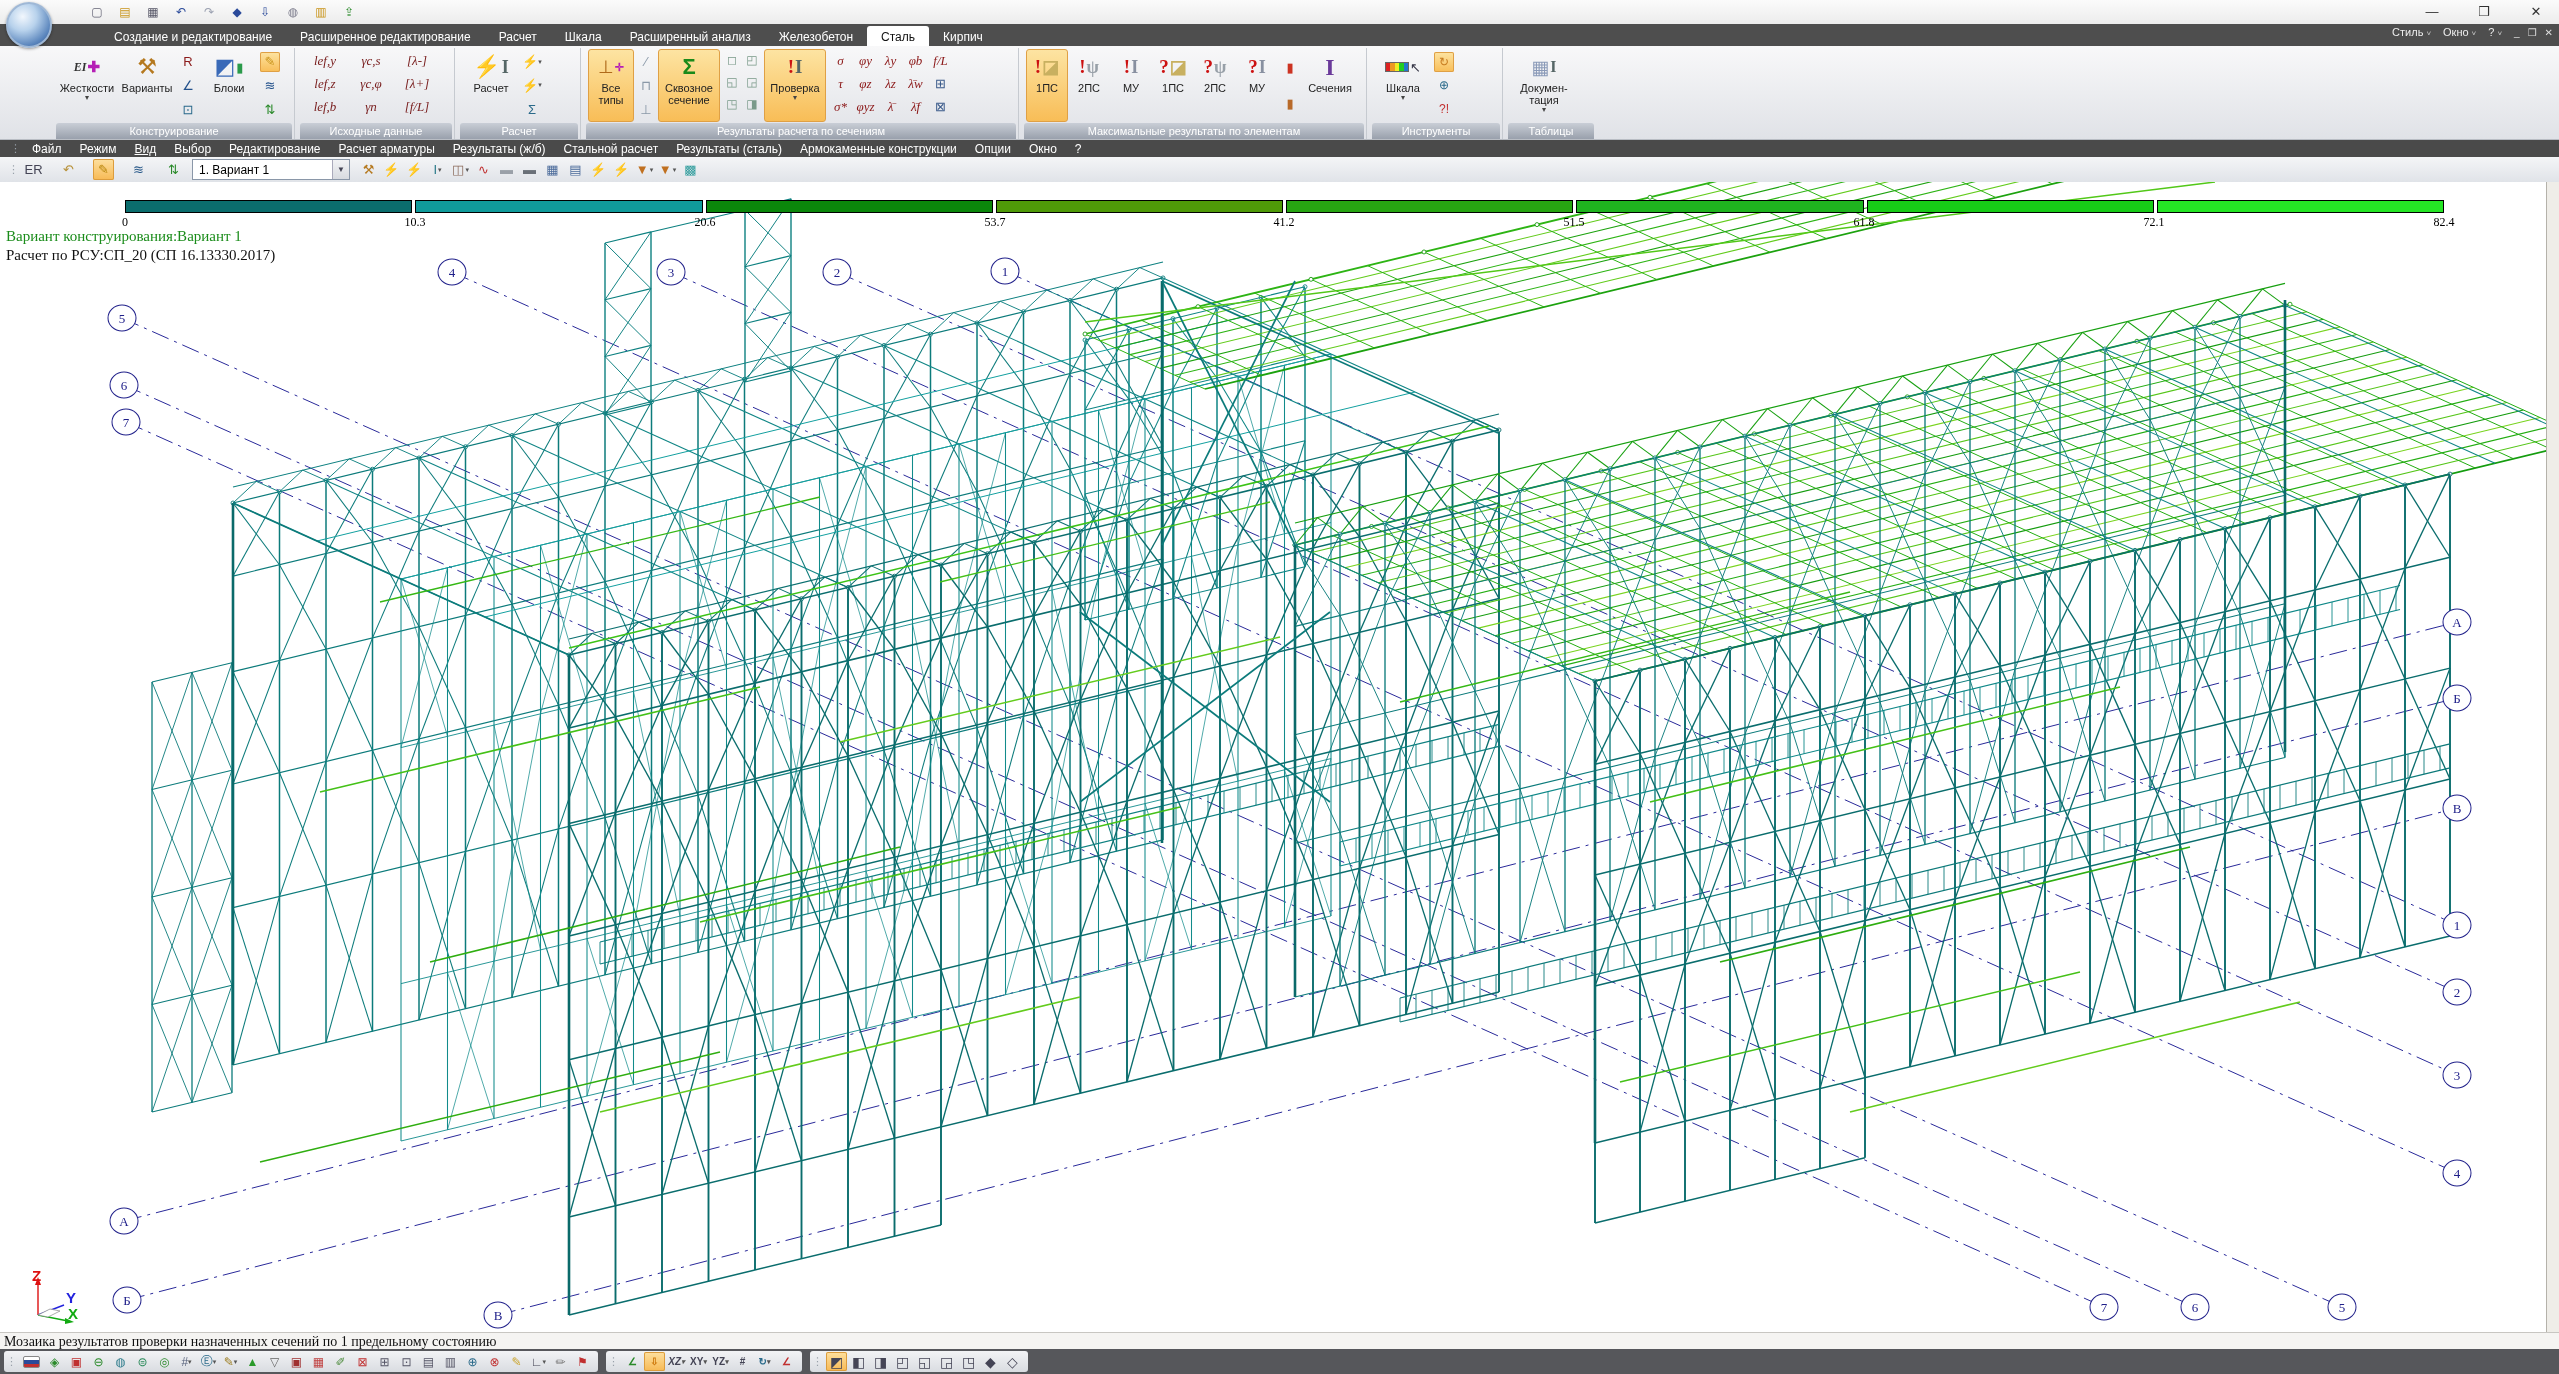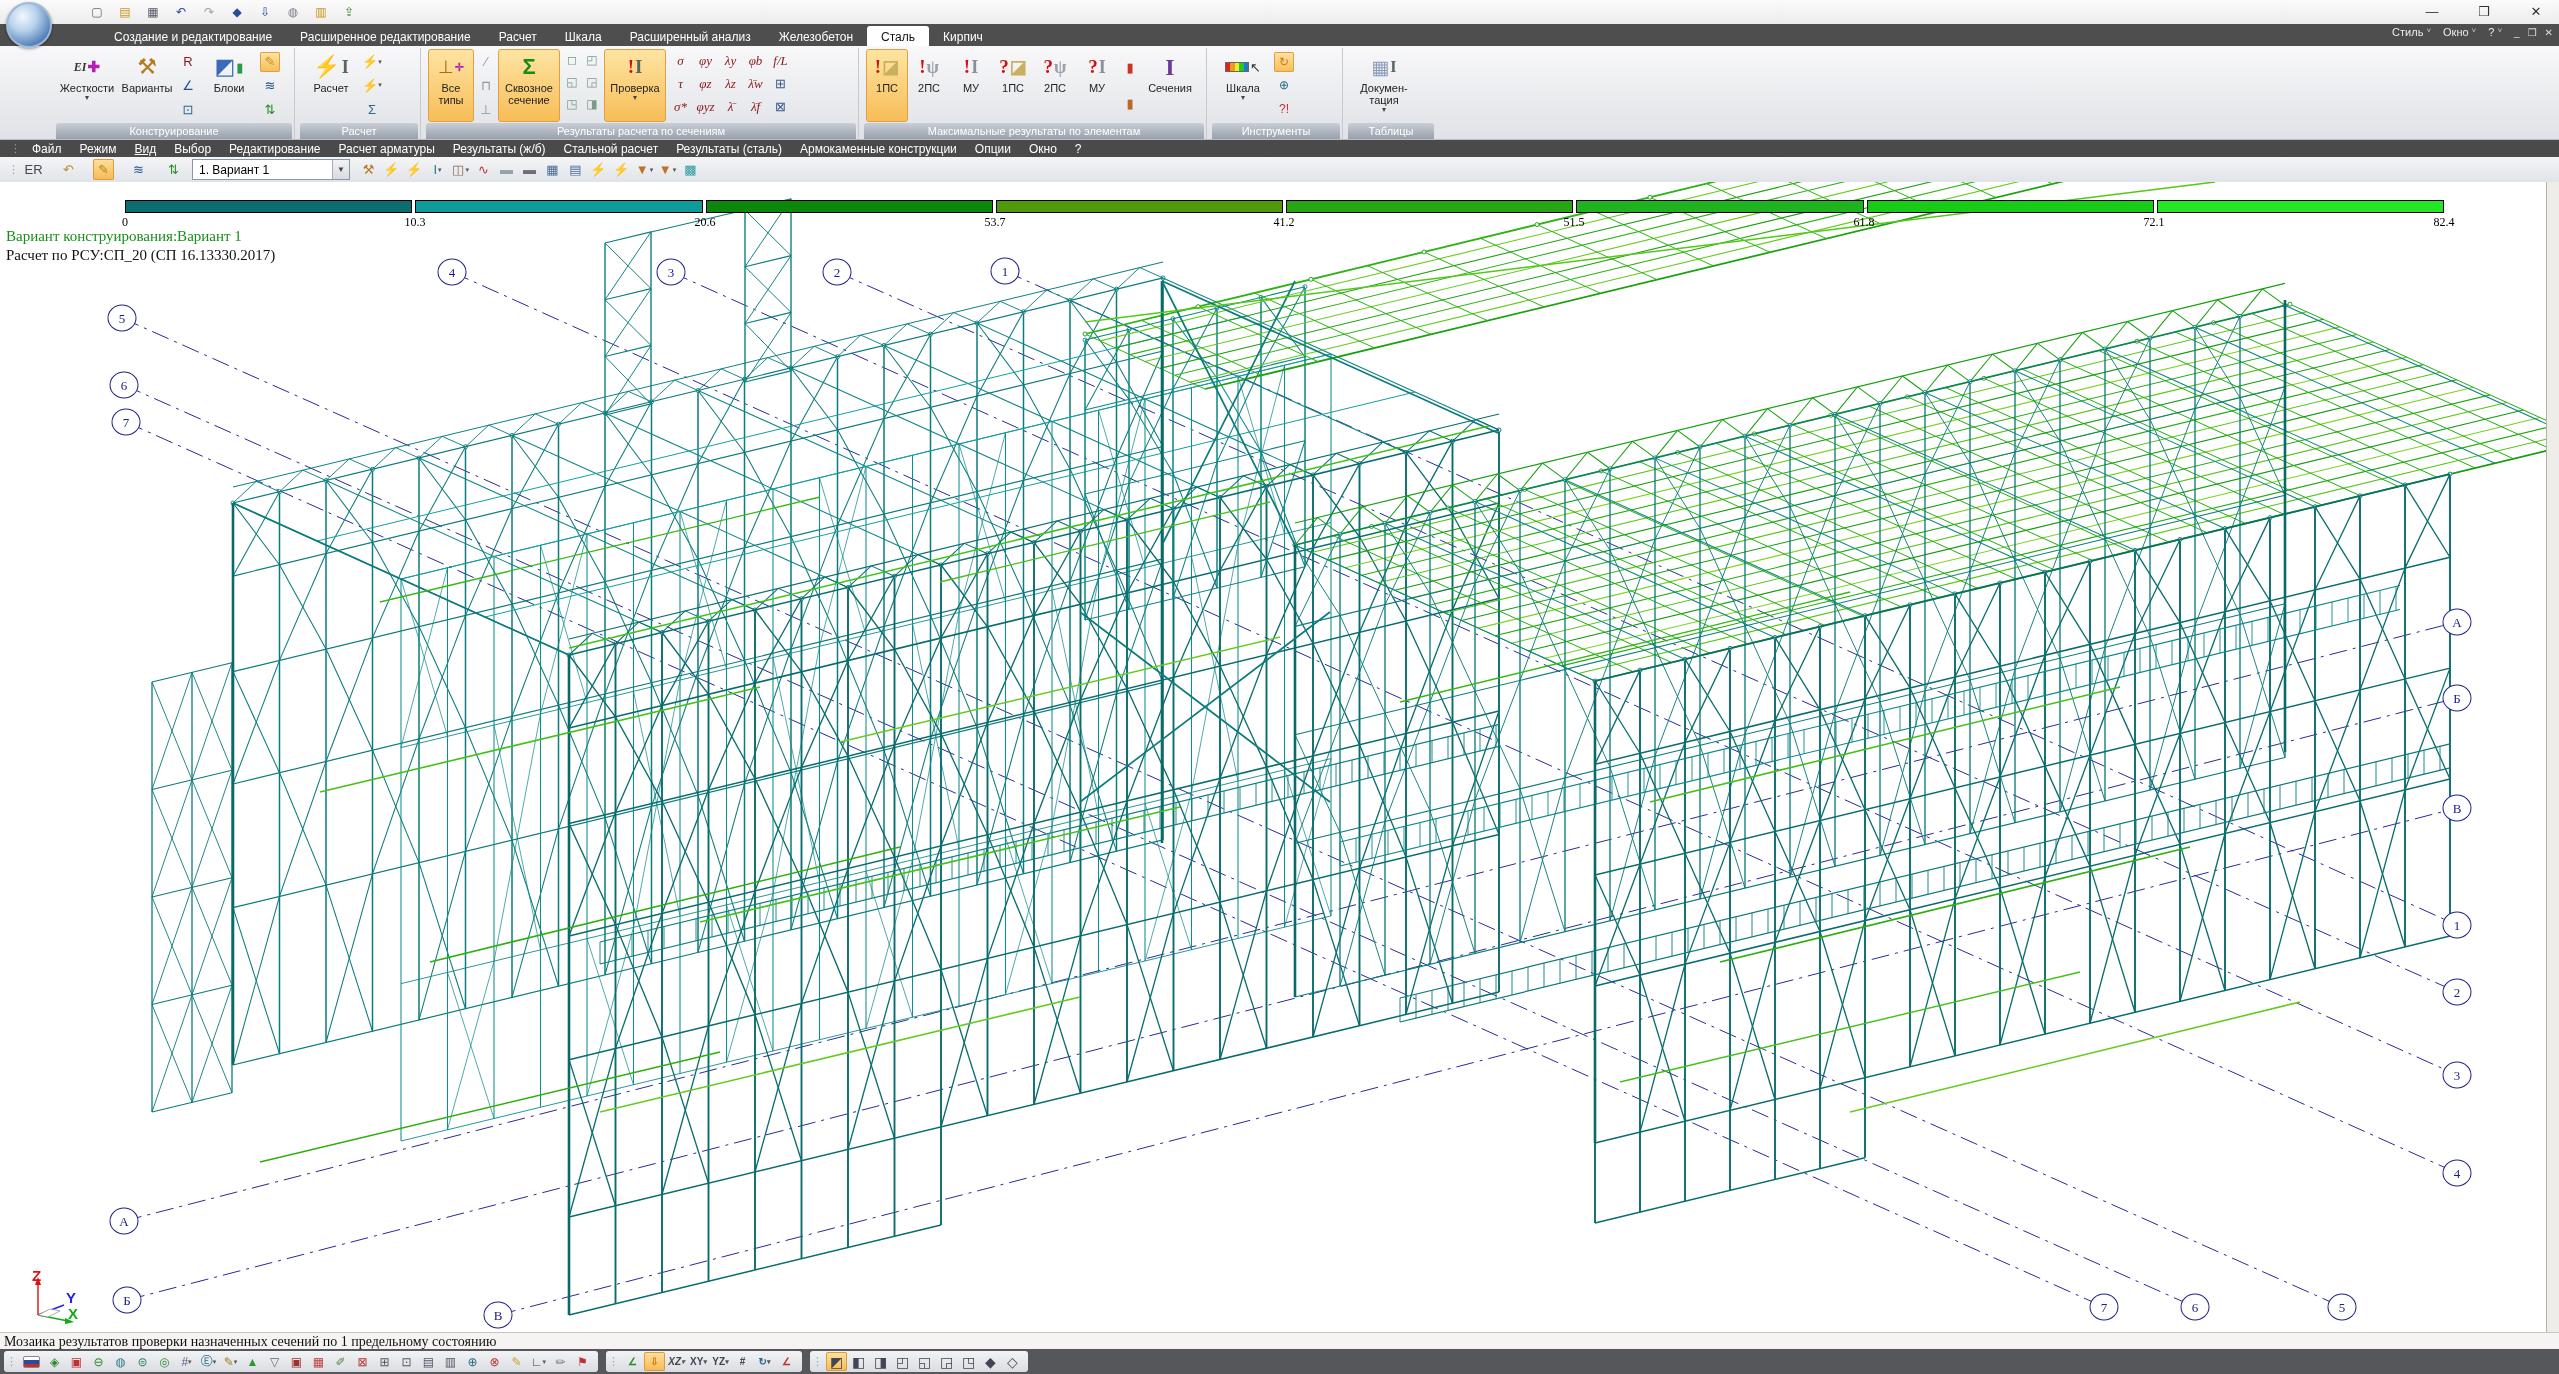--- a/index.html
+++ b/index.html
@@ -14,21 +14,21 @@
   .wbtn{width:30px;height:22px;display:flex;align-items:center;justify-content:center;color:#333;font-size:13px;}
   
   #tabsbar{top:24px;height:22px;background:#4e4e4e;display:flex;align-items:flex-end;}
   #logo{position:absolute;left:6px;top:2px;width:42px;height:42px;border-radius:50%;z-index:30;
     background:radial-gradient(circle at 35% 30%,#f2f7fd,#b8d2ec 35%,#5b86bd 72%,#2c4f8a);
     border:2px solid #9fb8d6;box-shadow:0 1px 3px rgba(0,0,0,.4);}
   #tabs{display:flex;margin-left:100px;}
   .tab{color:#fff;font-size:12px;padding:4px 14px 2px;border-radius:3px 3px 0 0;white-space:nowrap;}
   .tab.active{background:#fff;color:#111;}
   #tabsbar-right{position:absolute;right:6px;top:26px;display:flex;gap:12px;align-items:center;color:#eee;font-size:11px;}
-  .tbr-item{display:flex;align-items:flex-start;gap:3px;}
+  .tbr-item{display:flex;align-items:flex-end;gap:3px;}
   .tbr-item .caret{font-size:8px;color:#ccc;}
   .tbr-btn{color:#ddd;font-size:10px;}
   
   #ribbon{top:46px;height:94px;background:linear-gradient(#f8f8f9,#e0e2e7);border-bottom:1px solid #b9bdc4;
     display:flex;gap:3px;padding:2px 2px 0 54px;box-sizing:border-box;}
   .rgroup{display:flex;flex-direction:column;border-right:1px solid #c6cad0;padding:0 2px;}
   .rbody{flex:1;display:flex;align-items:stretch;gap:2px;padding:1px 2px;}
   .rlabel{height:16px;line-height:16px;text-align:center;color:#fff;font-size:11px;
     background:linear-gradient(#c9ced6,#99a0ac);border-radius:3px 3px 0 0;white-space:nowrap;padding:0 4px;}
   .rbig{width:58px;display:flex;flex-direction:column;align-items:center;border:1px solid transparent;
@@ -192,20 +192,37 @@
       <div class="rcol">
 
       <div class="rsm active" style="color: rgb(201, 148, 26);">✎</div>
           <div class="rsm" style="color: rgb(36, 82, 140);">≋</div>
           <div class="rsm" style="color: rgb(42, 138, 42);">⇅</div>
         </div>
     </div>
     <div class="rlabel">Конструирование</div>
   </div>
 
+  <div class="rgroup" style="width:152px">
+    <div class="rbody">
+      <div class="ingrid">
+
+      <div class="incell">lef,y</div>
+          <div class="incell">γc,s</div>
+          <div class="incell">[λ-]</div>
+          <div class="incell">lef,z</div>
+          <div class="incell">γc,φ</div>
+          <div class="incell">[λ+]</div>
+          <div class="incell">lef,b</div>
+          <div class="incell">γn</div>
+          <div class="incell">[f/L]</div>
+        </div>
+    </div>
+    <div class="rlabel">Исходные данные</div>
+  </div>
 
   <div class="rgroup" style="width:118px">
     <div class="rbody">
       <div class="rbig">
         <div class="ric">
             <span style="color:#f0b400">⚡</span>
             <span class="serifI" style="color:#566;font-size:18px">I</span>
           </div>
         <div class="rtxt">Расчет</div>
       </div>

